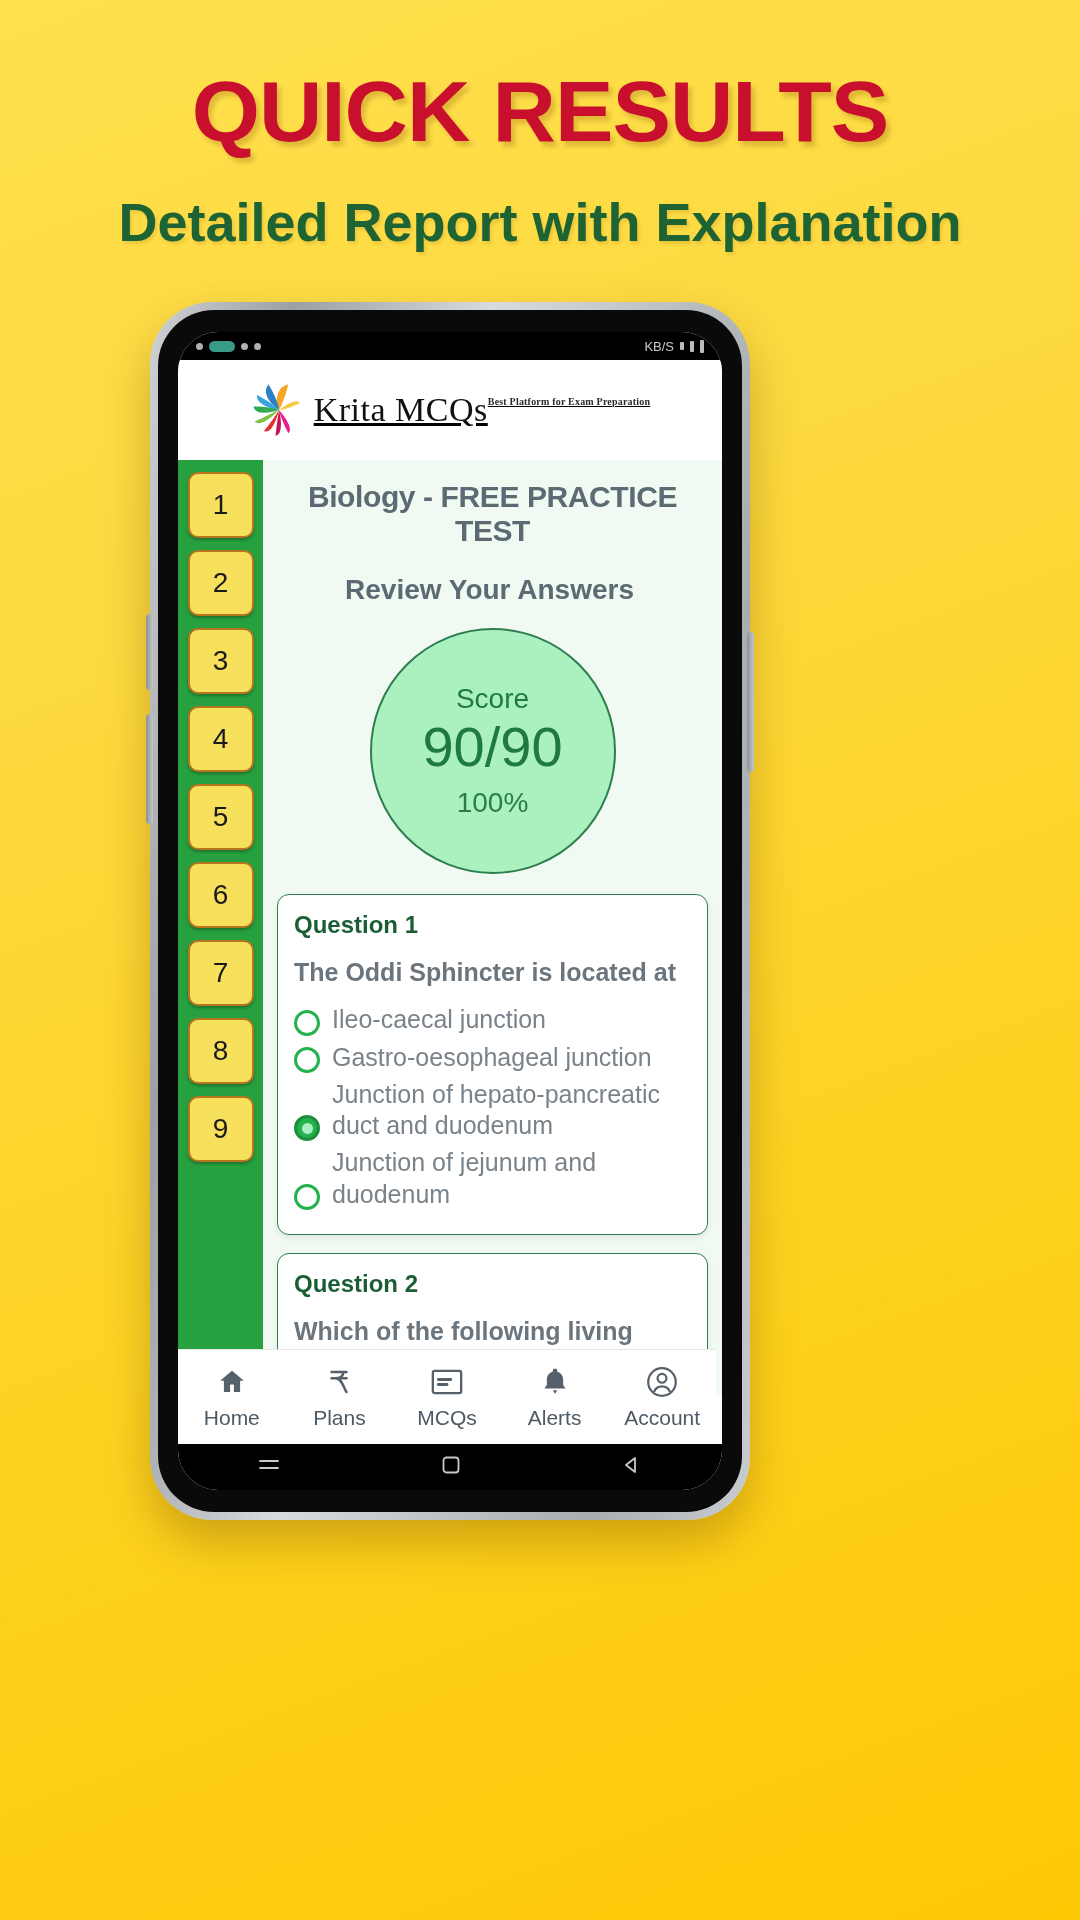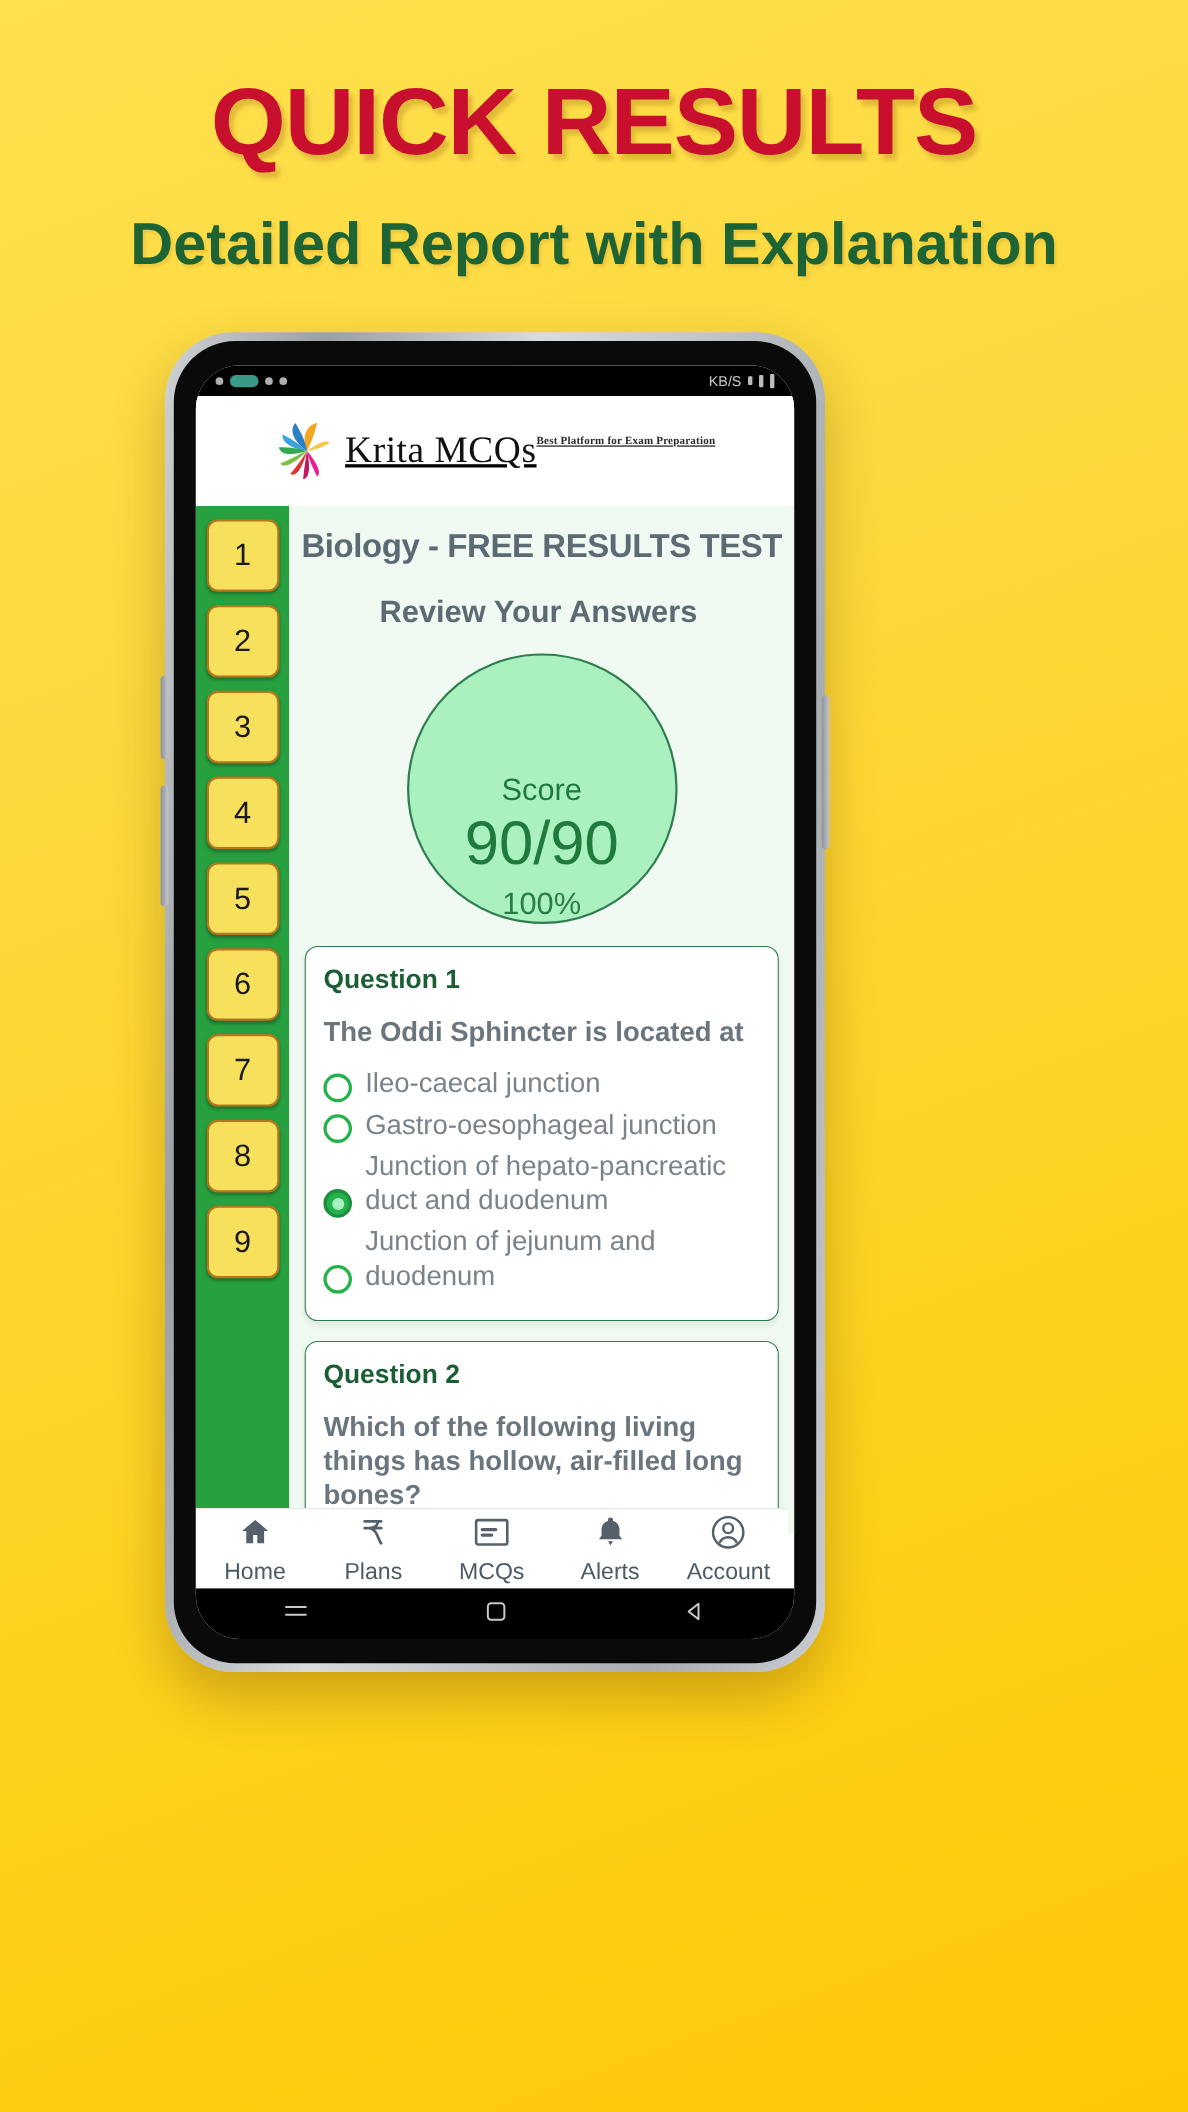--- a/index.html
+++ b/index.html
@@ -87,21 +87,21 @@
     padding:20px 10px 0 10px;letter-spacing:-.4px;
   }
   .review-title{
     text-align:center;font-size:28px;font-weight:bold;color:#5c6a74;
     padding:26px 16px 0 10px;
   }
   .score-wrap{display:flex;justify-content:center;padding:22px 0 20px 0;}
   .score-circle{
     width:242px;height:242px;border-radius:50%;
     background:#abf1bf;border:2px solid #2e7d4f;
-    display:flex;flex-direction:column;align-items:center;justify-content:flex-end;
+    display:flex;flex-direction:column;align-items:center;justify-content:center;
   }
   .score-label{font-size:28px;color:#1f7a3d;margin-bottom:4px;}
   .score-value{font-size:56px;color:#1f7a3d;line-height:1;}
   .score-pct{font-size:28px;color:#2b7d46;margin-top:12px;}
 
   .qcard{
     margin:0 14px 18px 14px;background:#fff;
     border:1.5px solid #2e7d4f;border-radius:12px;
     padding:16px 16px 18px 16px;box-sizing:border-box;
     box-shadow:0 3px 6px rgba(0,0,0,.07);
@@ -113,21 +113,21 @@
     flex:0 0 auto;width:26px;height:26px;border-radius:50%;
     border:3px solid #23b24b;box-sizing:border-box;
     display:flex;align-items:center;justify-content:center;
   }
   .radio.sel{background:#23b24b;border-color:#1d8e3c;}
   .radio.sel::after{content:"";width:11px;height:11px;border-radius:50%;background:#a9f0c0;}
   .opt-text{font-size:25px;color:#7a828a;line-height:1.25;}
 
   
   .bottomnav{
-    position:absolute;left:0;right:6px;bottom:46px;height:73px;
+    position:absolute;left:0;right:6px;bottom:46px;height:95px;
     background:#fff;border-top:1px solid #e4e6e8;
     display:flex;align-items:center;justify-content:space-around;
     box-sizing:border-box;
   }
   .nav-item{display:flex;flex-direction:column;align-items:center;gap:7px;width:20%;}
   .nav-label{font-size:21px;color:#4d5a66;}
   .nav-ic{height:34px;display:flex;align-items:center;justify-content:center;}
   .nav-ic svg{display:block;}
 
   .navbar-sys{
@@ -194,21 +194,21 @@
           <div class="qnav-btn">3</div>
           <div class="qnav-btn">4</div>
           <div class="qnav-btn">5</div>
           <div class="qnav-btn">6</div>
           <div class="qnav-btn">7</div>
           <div class="qnav-btn">8</div>
           <div class="qnav-btn">9</div>
         </div>
 
         <div class="content">
-          <div class="test-title">Biology - FREE RESULTS TEST</div>
+          <div class="test-title">Biology - FREE PRACTICE TEST</div>
           <div class="review-title">Review Your Answers</div>
 
           <div class="score-wrap">
             <div class="score-circle">
               <div class="score-label">Score</div>
               <div class="score-value">90/90</div>
               <div class="score-pct">100%</div>
             </div>
           </div>
 

